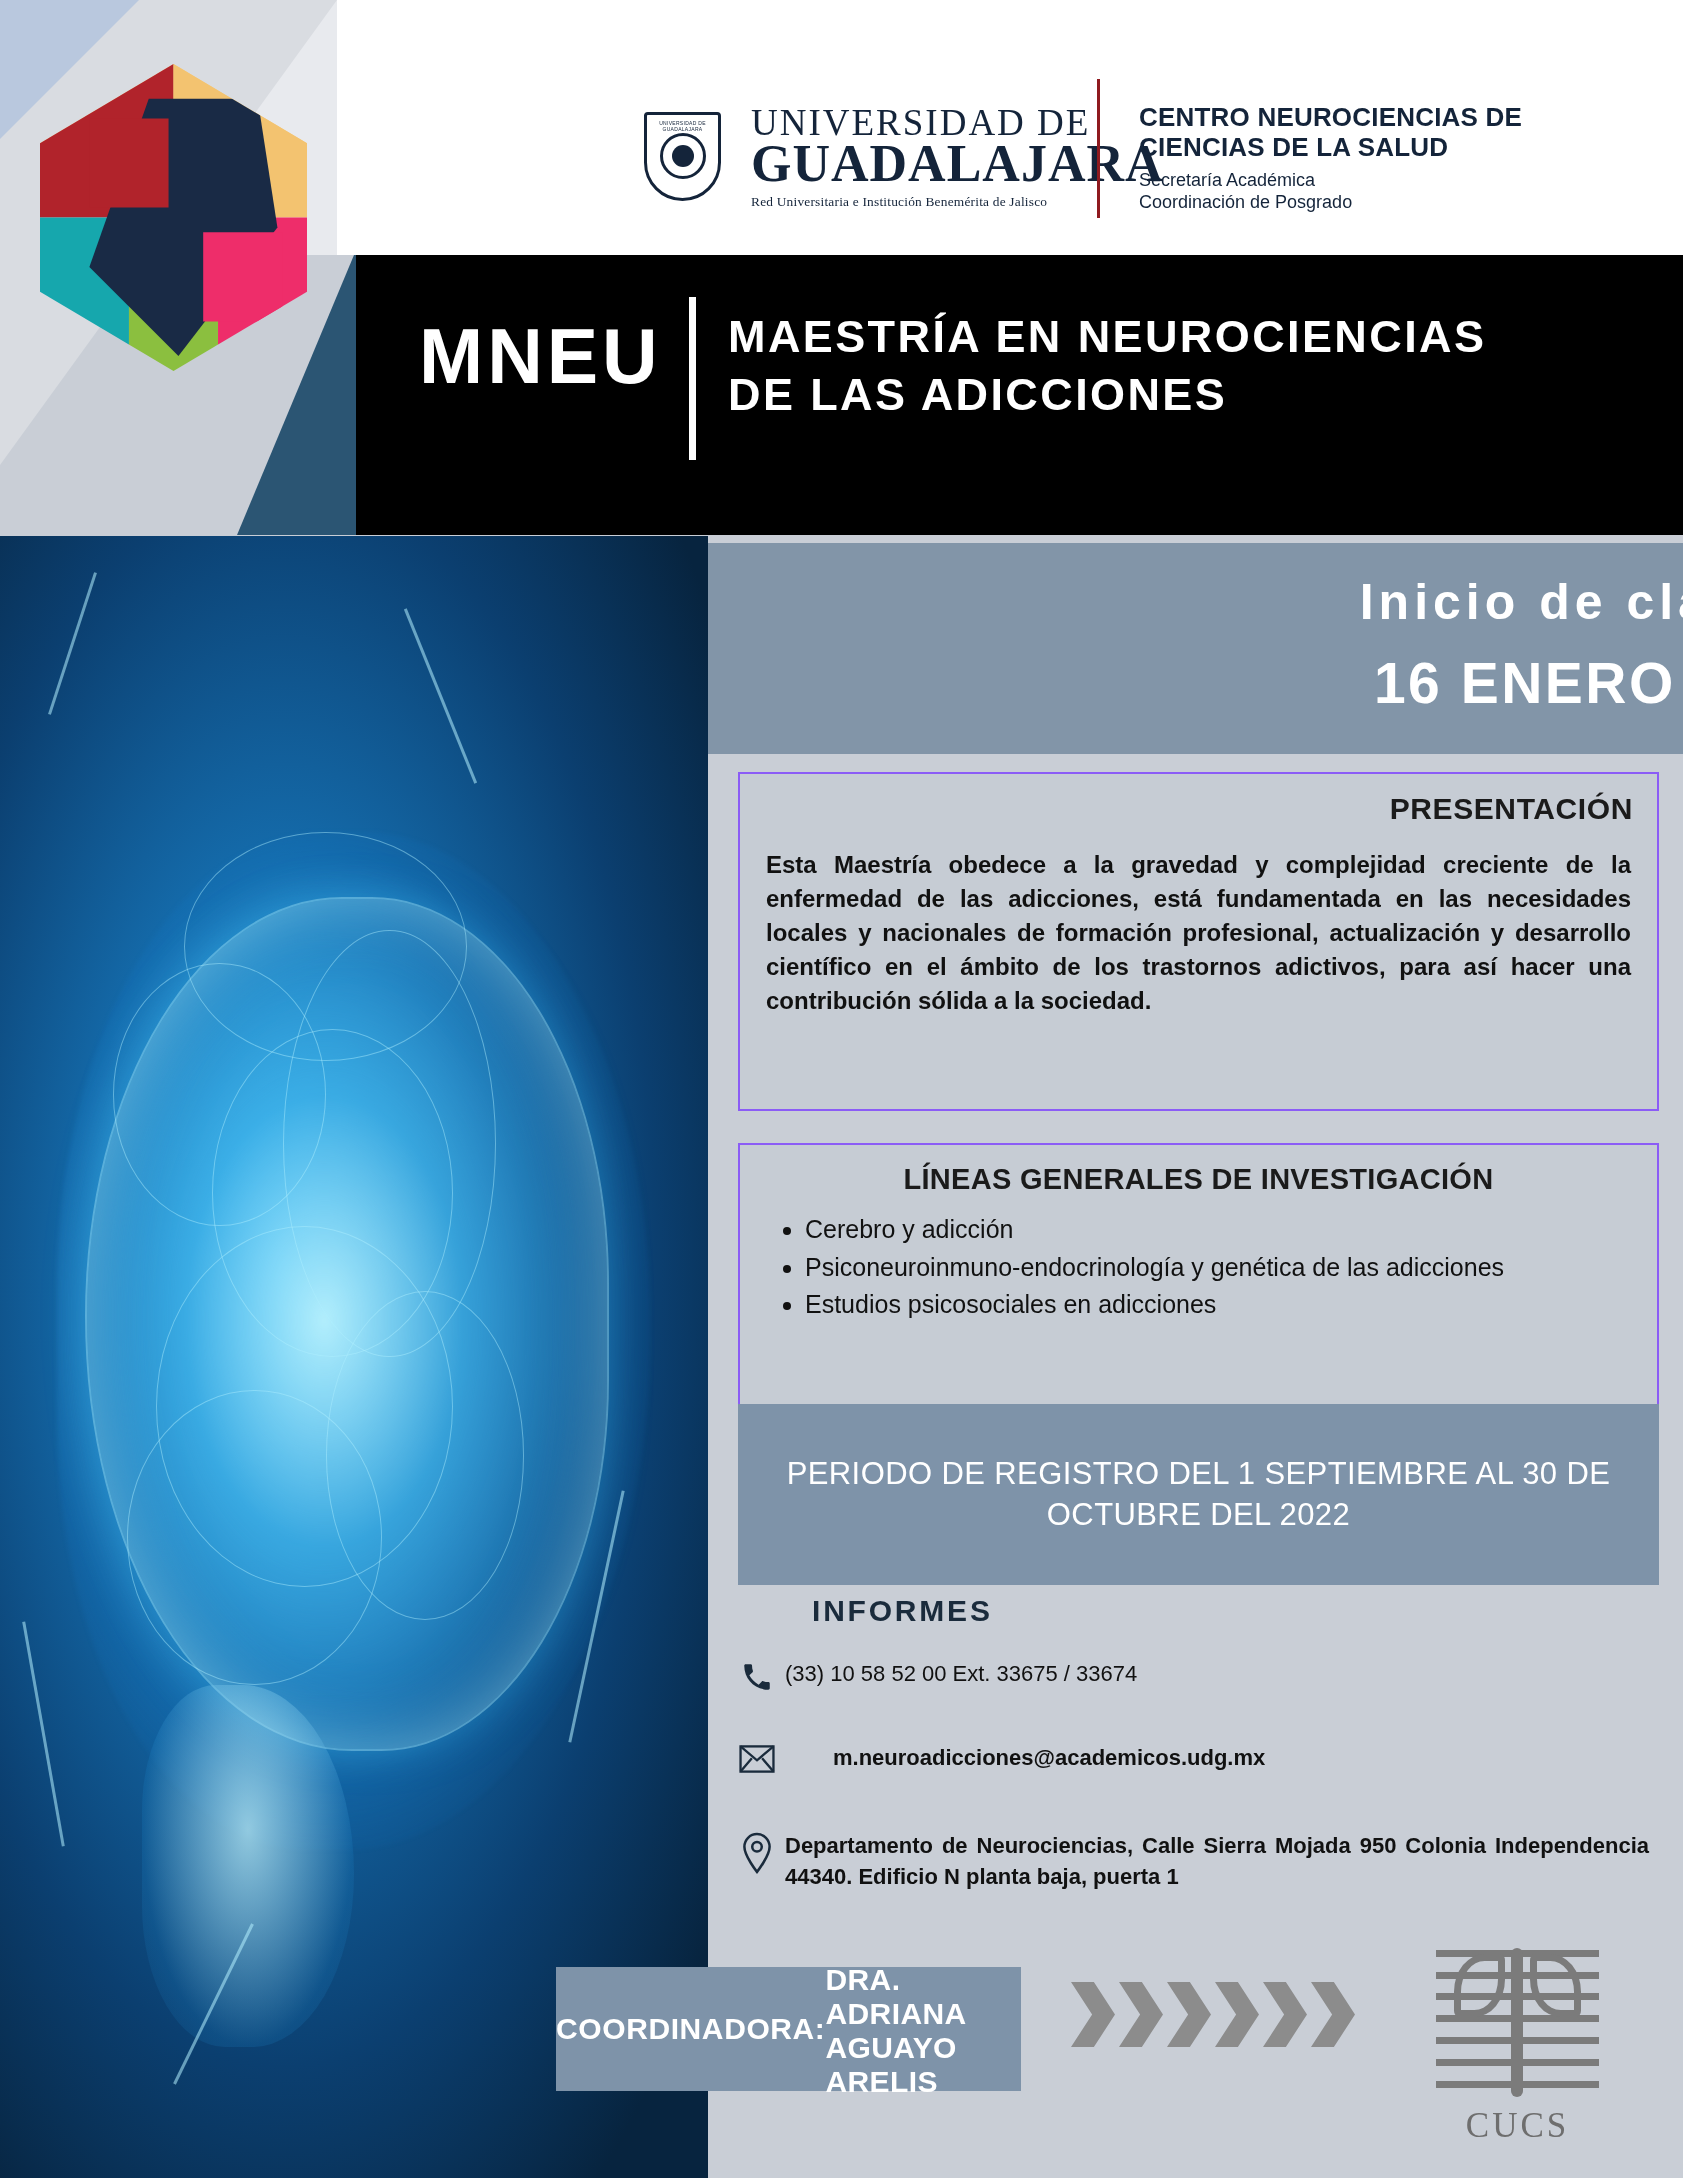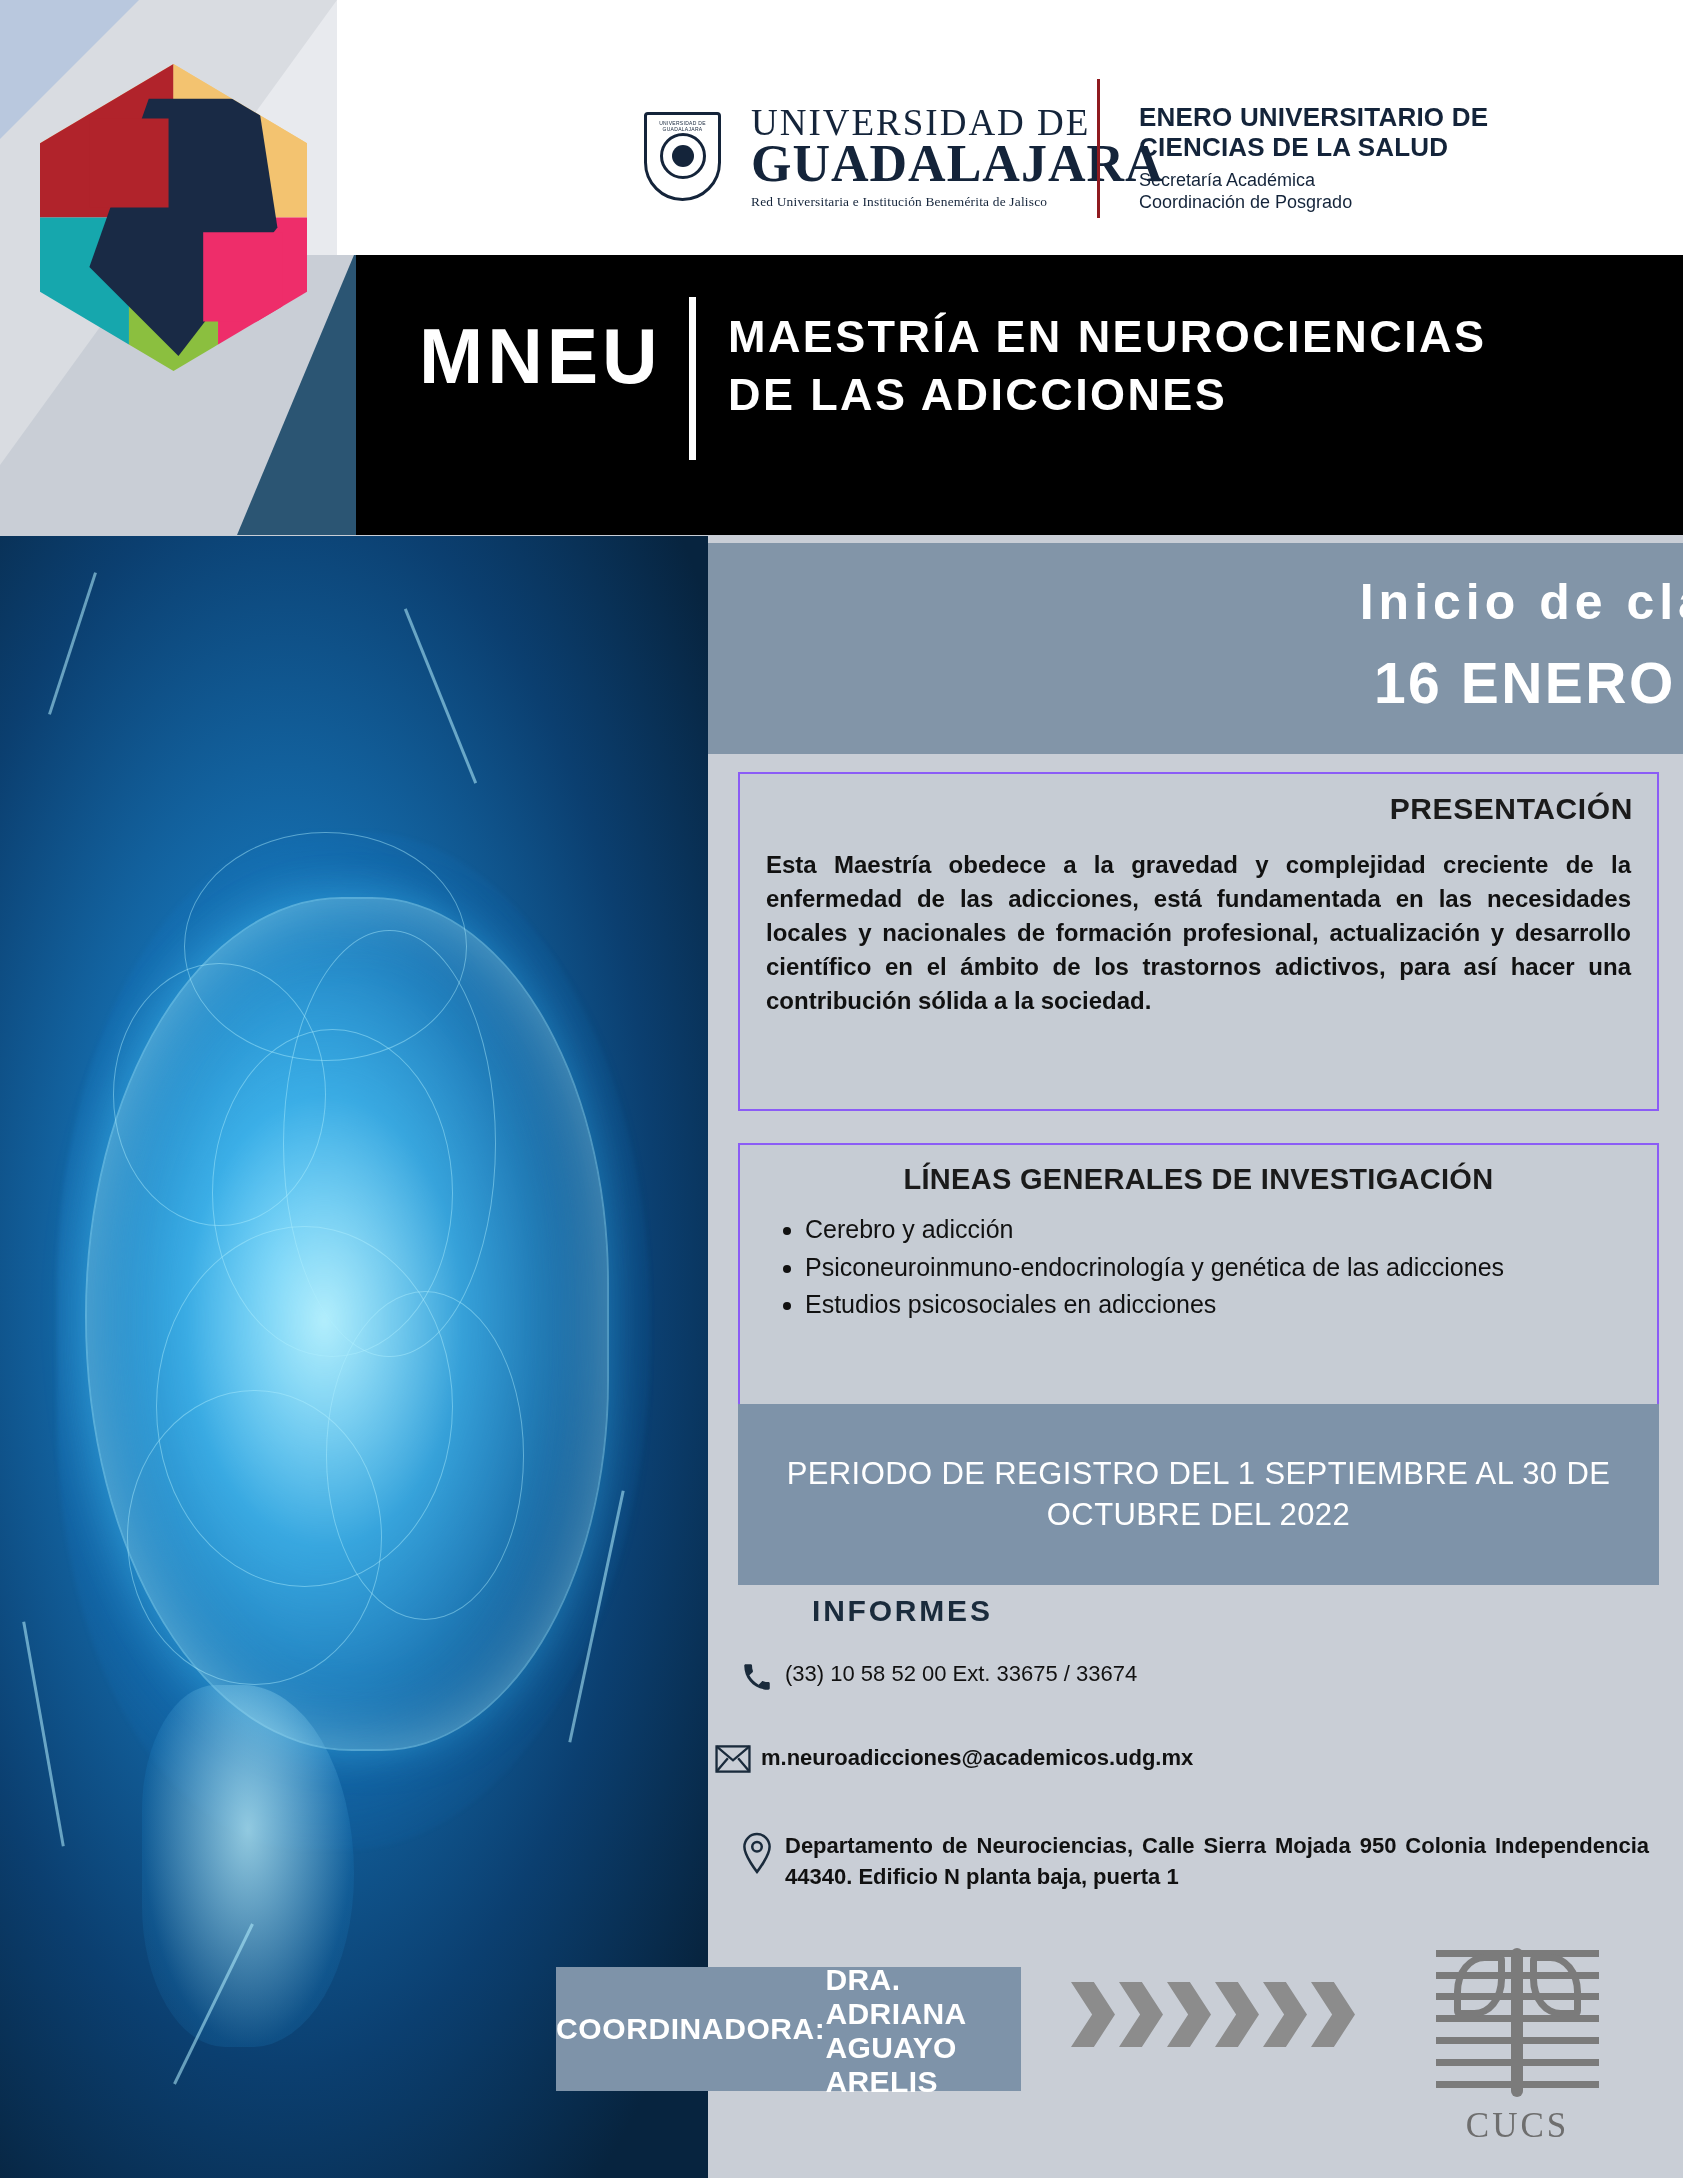--- a/index.html
+++ b/index.html
@@ -199,21 +199,21 @@
   }
 
   .contact-row { position: absolute; display: flex; align-items: flex-start; }
   .contact-row .ico {
     width: 57px; flex: 0 0 57px; display: flex; justify-content: center; align-items: flex-start;
     color: #1a2b3c; padding-top: 2px;
   }
   .contact-row .txt { font-size: 22px; color: #111; line-height: 1.42; }
   .contact-row .txt.bold { font-weight: 700; }
   .row-phone { left: 728px; top: 1658px; width: 891px; }
-  .row-mail  { left: 704px; top: 1742px; width: 891px; }
+  .row-mail  { left: 728px; top: 1742px; width: 891px; gap: 48px; }
   .row-addr  { left: 728px; top: 1830px; width: 921px; }
   .row-addr .txt { text-align: justify; }
 
   .coord-band {
     position: absolute; left: 556px; top: 1967px; width: 465px; height: 124px;
     background: #7e93a9; color: #fff;
     display: flex; flex-direction: row; justify-content: center; align-items: center;
   }
   .coord-band .c1 { font-size: 30px; font-weight: 700; letter-spacing: 0.6px; }
   .coord-band .c2 { font-size: 30px; font-weight: 700; letter-spacing: 0.4px; margin-top: 4px; }
@@ -259,21 +259,21 @@
       <div class="l1">UNIVERSIDAD DE</div>
       <div class="l2">GUADALAJARA</div>
       <div class="l3">Red Universitaria e Institución Benemérita de Jalisco</div>
     </div>
   </div>
 
   <div class="divider-vert"></div>
 
   <div class="cucs-block">
     <div class="t1">
-      <div>ENERO UNIVERSITARIO DE</div>
+      <div>CENTRO NEUROCIENCIAS DE</div>
       <div>CIENCIAS DE LA SALUD</div>
     </div>
     <div class="t2">
       <div>Secretaría Académica</div>
       <div>Coordinación de Posgrado</div>
     </div>
   </div>
 
   <div class="corner-logo">
     <div class="bg-light"></div>

